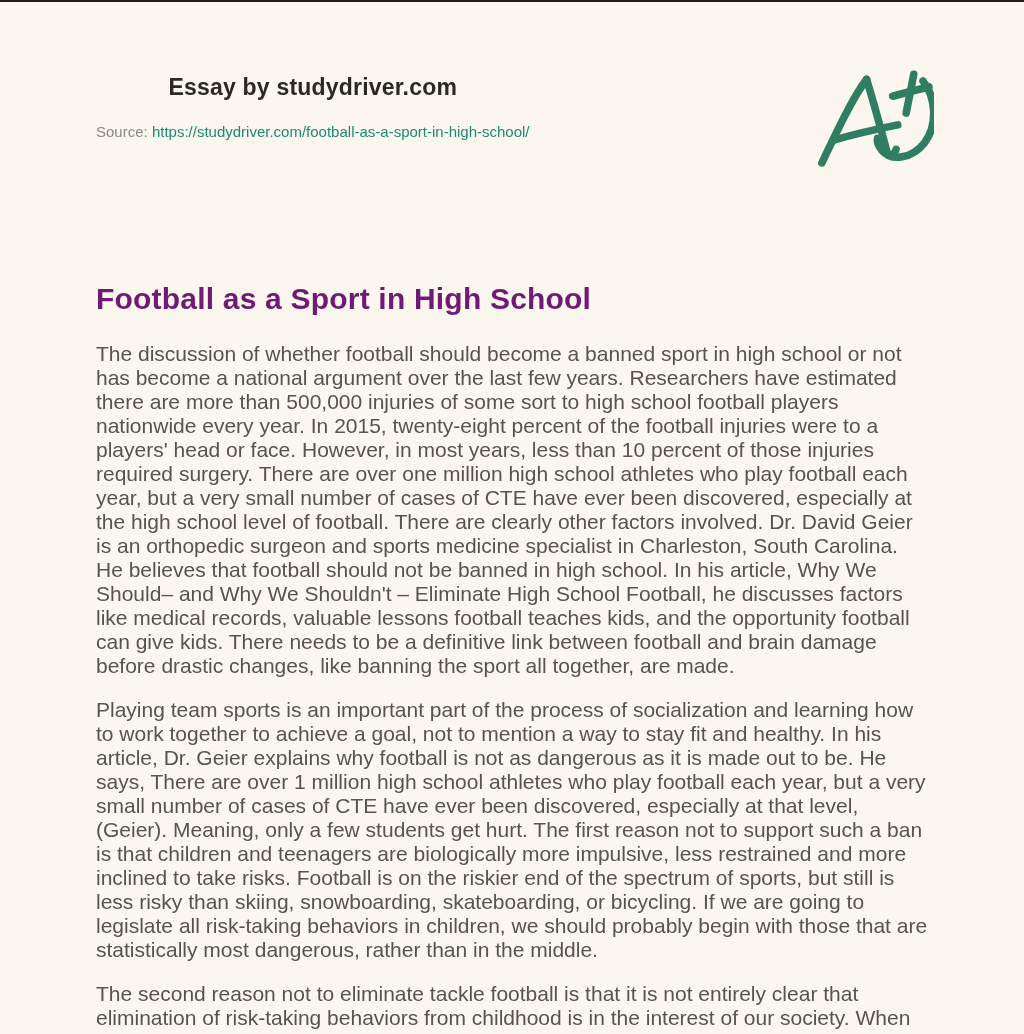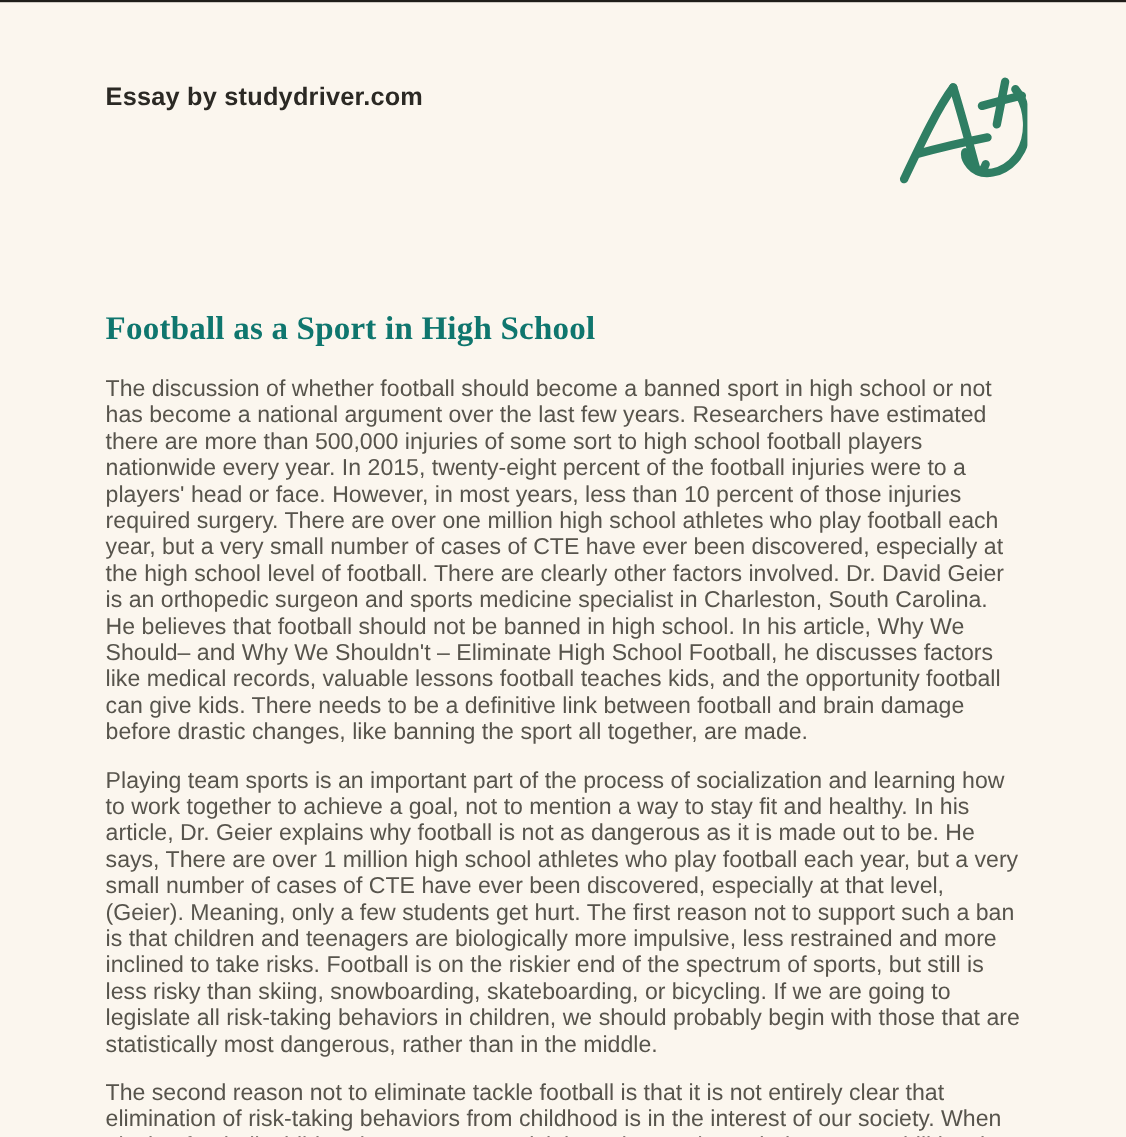--- a/index.html
+++ b/index.html
@@ -46,23 +46,22 @@
     height: 102px;
     margin-top: -6px;
     margin-right: -6px;
     flex: 0 0 auto;
   }
   .logo-wrap svg { width: 100%; height: 100%; }
   .essay-title {
     margin-top: 112px;
     font-size: 30px;
     font-weight: 700;
-    color: #0f766e;
+    color: #701a75;
     letter-spacing: 0.2px;
-    font-family: Liberation Serif, serif;
   }
   .essay-body {
     margin-top: 26px;
     width: 832px;
   }
   .essay-body p {
     font-size: 21px;
     line-height: 24px;
     color: #57544c;
     margin-bottom: 20px;
@@ -70,20 +69,24 @@
   }
 </style>
 </head>
 <body>
 
 <div class="page">
 
   <div class="header-row">
     <div>
       <div class="site-title">Essay by studydriver.com</div>
+      <div class="source-line">
+        <span>Source:</span>
+        <a class="source-link">https://studydriver.com/football-as-a-sport-in-high-school/</a>
+      </div>
     </div>
 
     <div class="logo-wrap">
       <svg viewBox="0 0 140 120" fill="none" xmlns="http://www.w3.org/2000/svg">
         <g stroke="#2f7e63" stroke-width="9" stroke-linecap="round" fill="none">
 
           <path d="M7,112 C26,72 44,34 60,13"></path>
 
           <path d="M60,13 C69,42 78,76 84,98 C86,106 92,105 95,96"></path>
 

